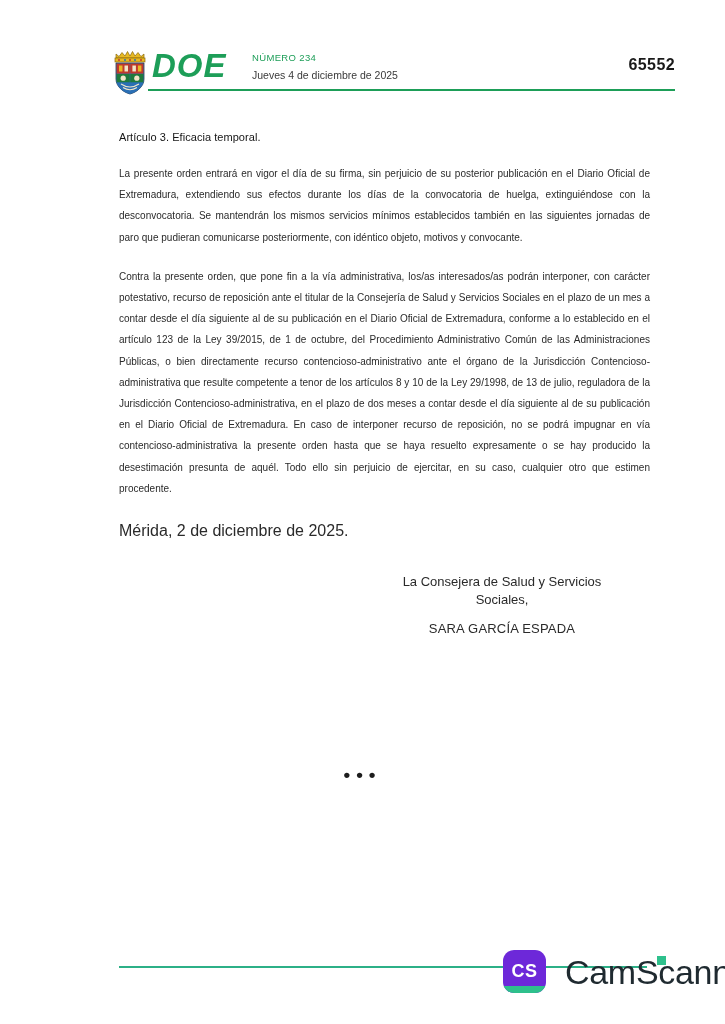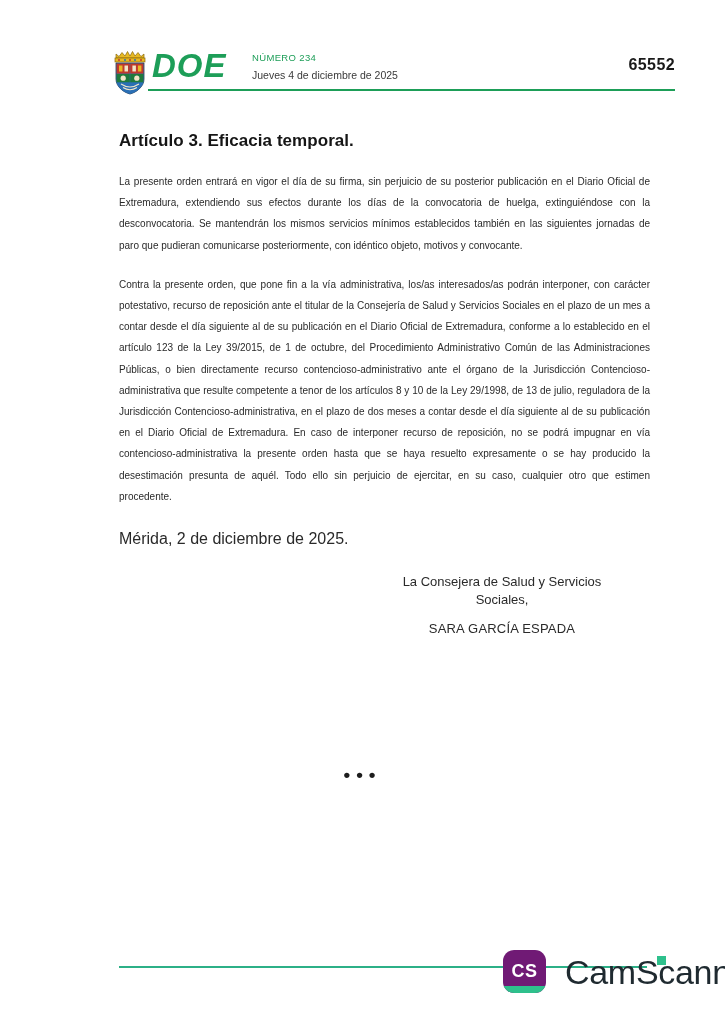--- a/index.html
+++ b/index.html
@@ -84,22 +84,22 @@
   }
 
   
   .doc-body {
     position: absolute;
     left: 119px;
     top: 131px;
     width: 531px;
   }
   .article-heading {
-    font-size: 17px;
-    font-weight: bold;
+    font-size: 11px;
+    font-weight: normal;
     color: #151515;
     margin: 0 0 20px 0;
     letter-spacing: 0.05px;
   }
   .para {
     font-size: 10px;
     line-height: 21.2px;
     text-align: justify;
     text-justify: inter-word;
     margin: 0 0 18px 0;
@@ -165,21 +165,21 @@
     top: 950px;
     display: flex;
     align-items: center;
     gap: 11px;
   }
   .cs-badge {
     position: relative;
     width: 43px;
     height: 43px;
     border-radius: 11px;
-    background: #701a75;
+    background: #6d28d9;
     display: flex;
     align-items: center;
     justify-content: center;
     overflow: hidden;
     flex: none;
   }
   .cs-badge .cs-letters {
     color: #ffffff;
     font-size: 18px;
     font-weight: bold;

